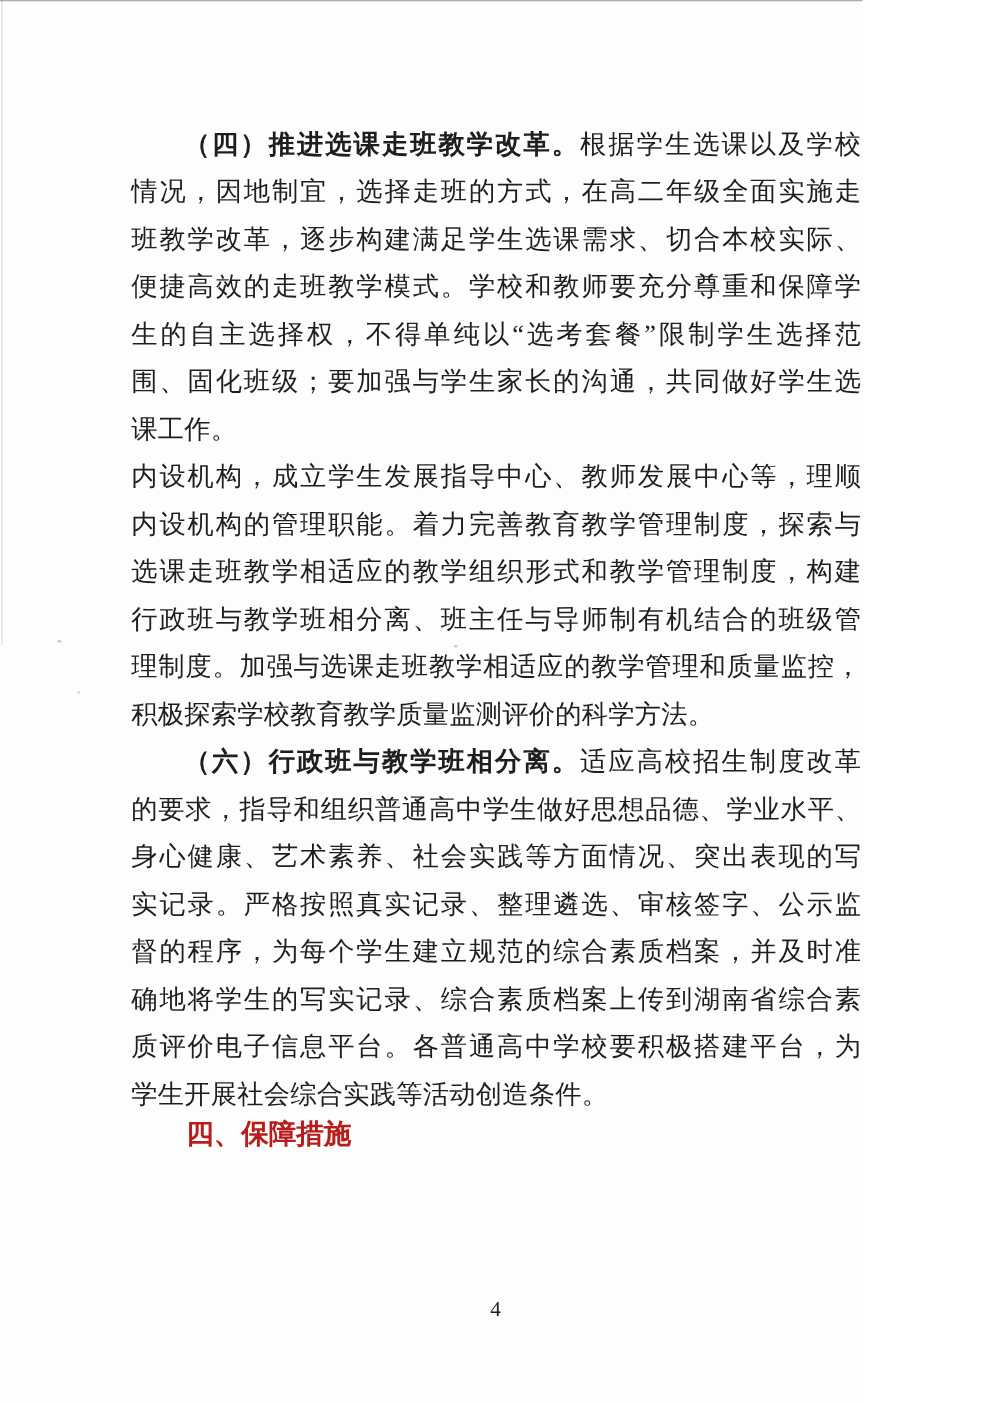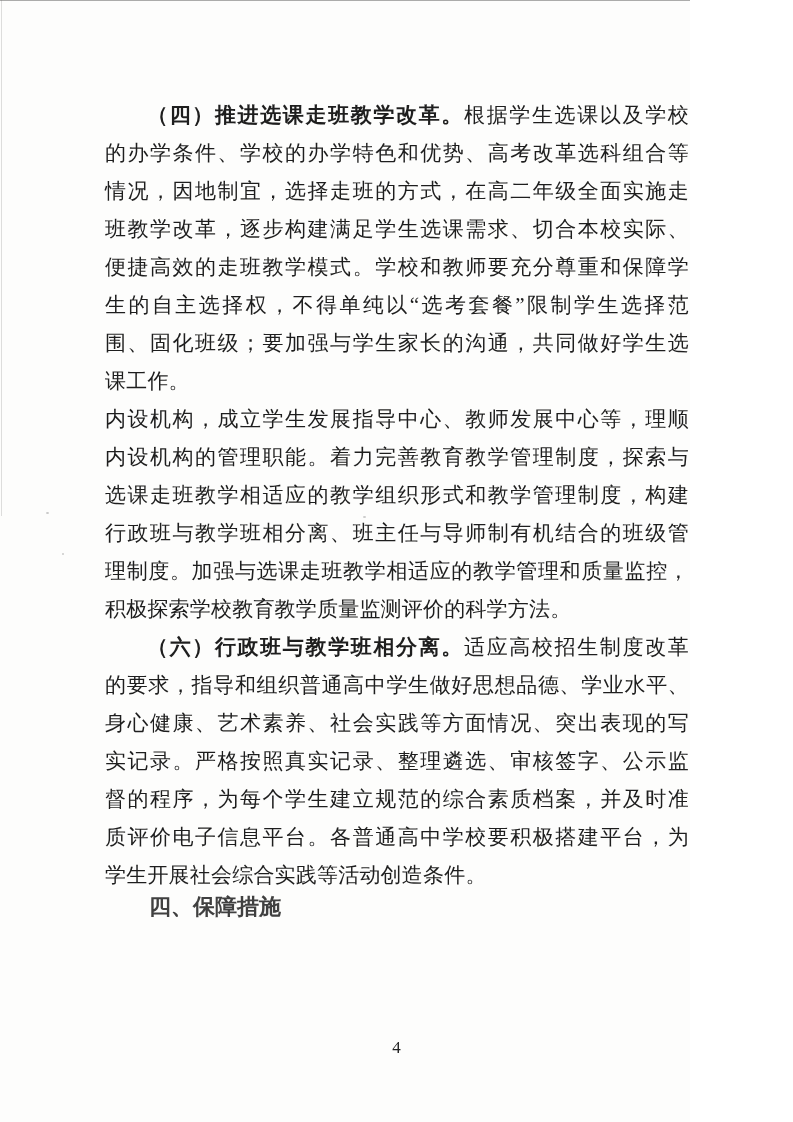--- a/index.html
+++ b/index.html
@@ -47,21 +47,21 @@
   .line.indent { text-indent: 2em; }
   .line.last { text-align-last: left; }
   .line b { font-weight: 700; }
   .heading {
     font-size: 22px;
     line-height: 38px;
     font-weight: 700;
     text-indent: 2em;
     margin-top: -6px;
     font-family: "Liberation Sans", "Liberation Serif", sans-serif;
-    color: #404040;
+    color: #b91c1c;
   }
   .page-number {
     position: absolute;
     top: 1039px;
     left: 0;
     width: 793px;
     text-align: center;
     font-size: 17px;
     line-height: 18px;
     color: #222;
@@ -83,38 +83,38 @@
   <div class="edge-top"></div>
   <div class="edge-left"></div>
 
   <div class="speck s1"></div>
   <div class="speck s2"></div>
   <div class="speck s3"></div>
 
   <div class="content">
     <section>
         <div class="line indent"><b>（四）推进选课走班教学改革。</b><span>根据学生选课以及学校</span></div>
-        <div class="line">的办学条件、学校的办学特色和优势、高考改革选科组合等</div>
         <div class="line">情况，因地制宜，选择走班的方式，在高二年级全面实施走</div>
         <div class="line">班教学改革，逐步构建满足学生选课需求、切合本校实际、</div>
         <div class="line">便捷高效的走班教学模式。学校和教师要充分尊重和保障学</div>
         <div class="line">生的自主选择权，不得单纯以“选考套餐”限制学生选择范</div>
         <div class="line">围、固化班级；要加强与学生家长的沟通，共同做好学生选</div>
         <div class="line last">课工作。</div>
         <div class="line">内设机构，成立学生发展指导中心、教师发展中心等，理顺</div>
         <div class="line">内设机构的管理职能。着力完善教育教学管理制度，探索与</div>
         <div class="line">选课走班教学相适应的教学组织形式和教学管理制度，构建</div>
         <div class="line">行政班与教学班相分离、班主任与导师制有机结合的班级管</div>
         <div class="line">理制度。加强与选课走班教学相适应的教学管理和质量监控，</div>
         <div class="line last">积极探索学校教育教学质量监测评价的科学方法。</div>
         <div class="line indent"><b>（六）行政班与教学班相分离。</b><span>适应高校招生制度改革</span></div>
         <div class="line">的要求，指导和组织普通高中学生做好思想品德、学业水平、</div>
         <div class="line">身心健康、艺术素养、社会实践等方面情况、突出表现的写</div>
         <div class="line">实记录。严格按照真实记录、整理遴选、审核签字、公示监</div>
         <div class="line">督的程序，为每个学生建立规范的综合素质档案，并及时准</div>
+        <div class="line">确地将学生的写实记录、综合素质档案上传到湖南省综合素</div>
         <div class="line">质评价电子信息平台。各普通高中学校要积极搭建平台，为</div>
         <div class="line last">学生开展社会综合实践等活动创造条件。</div>
       </section>
     <div class="heading">四、保障措施</div>
   </div>
 
   <div class="page-number">4</div>
 </div>
 
 </body></html>

